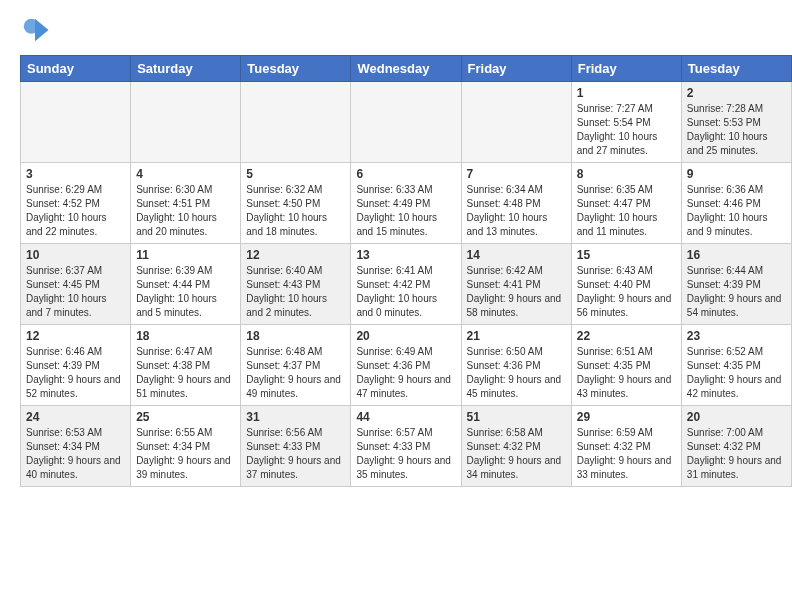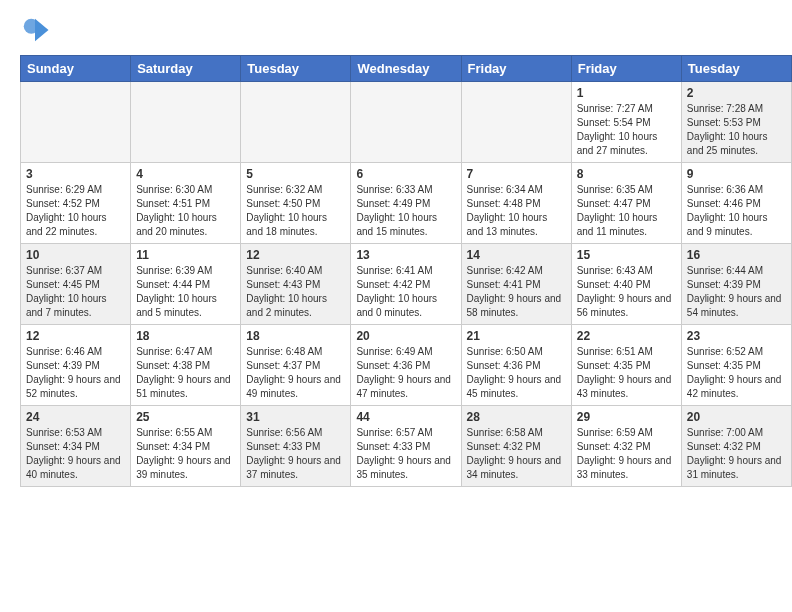--- a/index.html
+++ b/index.html
@@ -196,21 +196,21 @@
           </td>
           <td class="shaded">
             <div class="day-number">31</div>
             <div class="day-info">Sunrise: 6:56 AM<br>Sunset: 4:33 PM<br>Daylight: 9 hours and 37 minutes.</div>
           </td>
           <td>
             <div class="day-number">44</div>
             <div class="day-info">Sunrise: 6:57 AM<br>Sunset: 4:33 PM<br>Daylight: 9 hours and 35 minutes.</div>
           </td>
           <td class="shaded">
-            <div class="day-number">28</div>
+            <div class="day-number">51</div>
             <div class="day-info">Sunrise: 6:58 AM<br>Sunset: 4:32 PM<br>Daylight: 9 hours and 34 minutes.</div>
           </td>
           <td>
             <div class="day-number">29</div>
             <div class="day-info">Sunrise: 6:59 AM<br>Sunset: 4:32 PM<br>Daylight: 9 hours and 33 minutes.</div>
           </td>
           <td class="shaded">
             <div class="day-number">20</div>
             <div class="day-info">Sunrise: 7:00 AM<br>Sunset: 4:32 PM<br>Daylight: 9 hours and 31 minutes.</div>
           </td>

